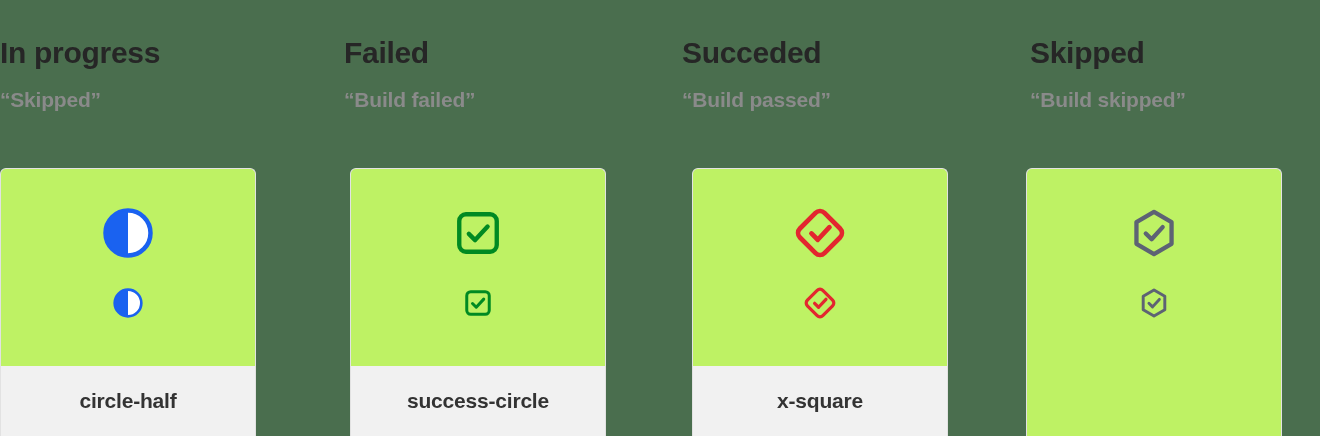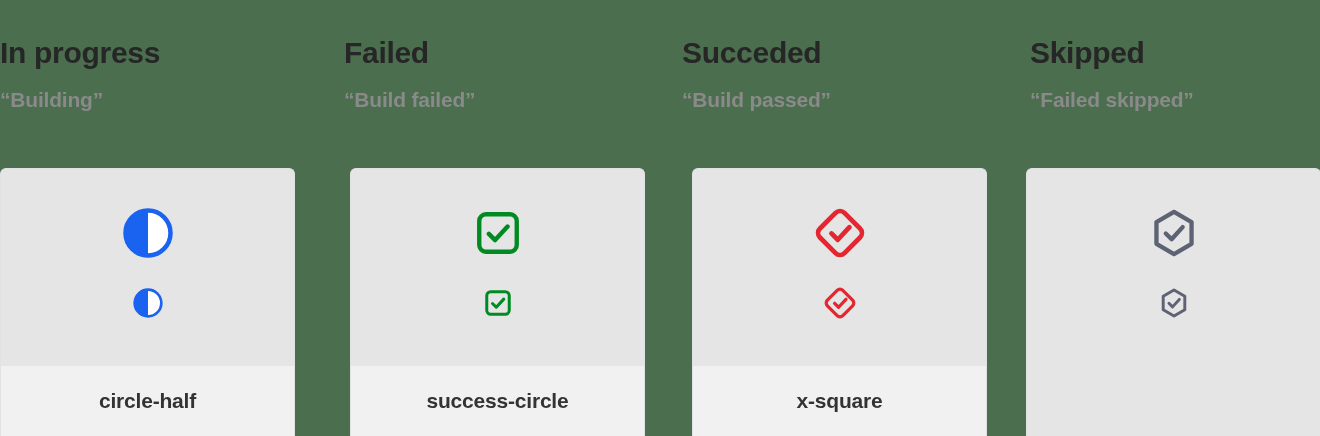--- a/index.html
+++ b/index.html
@@ -44,23 +44,23 @@
     left: 0;
     font-size: 21px;
     font-weight: 700;
     color: #8a8a8a;
     letter-spacing: -0.2px;
     white-space: nowrap;
   }
 
   
   .card {
-    width: 295px;
+    width: 256px;
     height: 268px;
-    background: #e5e5e5;
+    background: #bef264;
     border: 1px solid #e2e2e2;
     border-bottom: none;
     border-radius: 6px 6px 0 0;
     box-sizing: border-box;
     display: flex;
     flex-direction: column;
     overflow: hidden;
     justify-content: flex-end;
   }
   .card-body {
@@ -107,36 +107,36 @@
 
   svg { display: block; }
 </style>
 </head>
 <body>
 
 <div class="board">
 
   <div class="col-head col-1">
     <div class="status-title">In progress</div>
-    <div class="status-phrase">“Building”</div>
+    <div class="status-phrase">“Skipped”</div>
   </div>
 
   <div class="col-head col-3">
     <div class="status-title">Failed</div>
     <div class="status-phrase">“Build failed”</div>
   </div>
 
   <div class="col-head col-2">
     <div class="status-title">Succeded</div>
     <div class="status-phrase">“Build passed”</div>
   </div>
 
   <div class="col-head col-4">
     <div class="status-title">Skipped</div>
-    <div class="status-phrase">“Failed skipped”</div>
+    <div class="status-phrase">“Build skipped”</div>
   </div>
 
   <div class="card-cell-1">
     <div class="card">
       <div class="card-body">
 
         <div class="icon-slot large">
           <svg width="54" height="54" viewBox="0 0 24 24" aria-hidden="true">
             <circle cx="12" cy="12" r="10" fill="#ffffff" stroke="#1a62f0" stroke-width="2"></circle>
             <path d="M12 2 A10 10 0 0 0 12 22 Z" fill="#1a62f0"></path>

